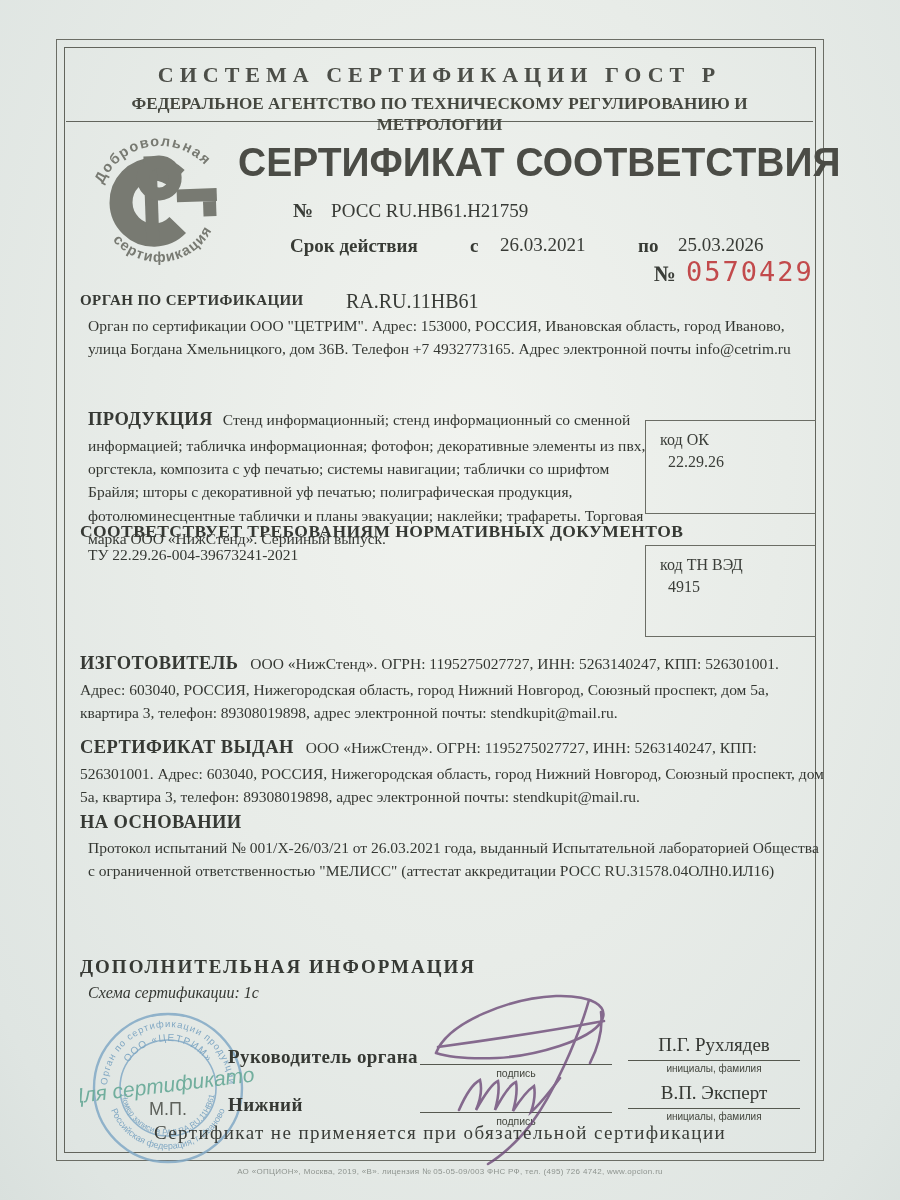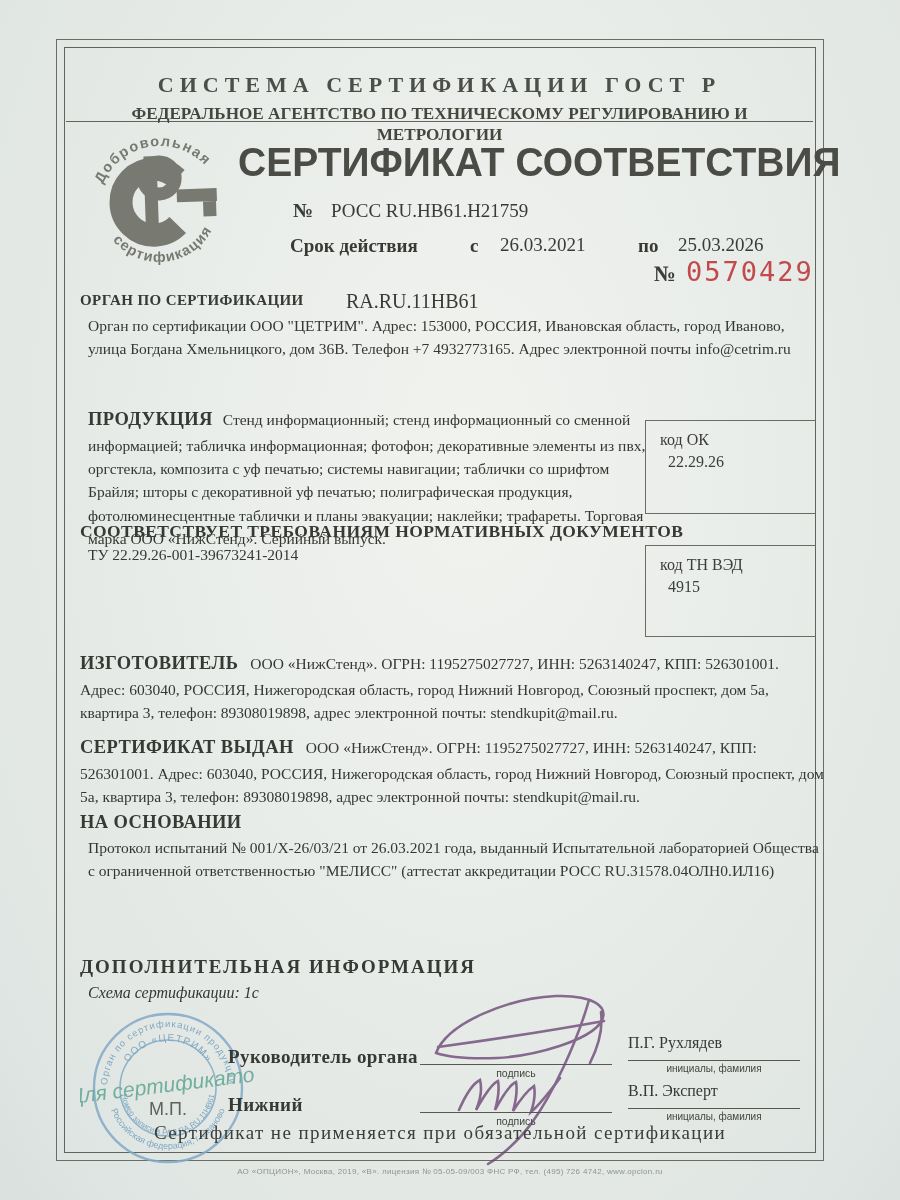--- a/index.html
+++ b/index.html
@@ -4,36 +4,36 @@
 <style>
   html,body{margin:0;padding:0;}
   body{width:900px;height:1200px;overflow:hidden;
        font-family:"Liberation Serif", serif;color:#3a3d38;}
   .paper{position:relative;width:900px;height:1200px;
          background:radial-gradient(ellipse at 52% 38%, #f1f3ef 0%, #e8ece8 48%, #dfe5e2 88%, #d9e0dd 100%);}
   .abs{position:absolute;}
   .border-outer{left:56px;top:39px;width:766px;height:1120px;border:1.5px solid #6b6d65;}
   .border-inner{left:64px;top:47px;width:750px;height:1104px;border:1.5px solid #62645c;}
   .header-box{left:66px;top:49px;width:747px;height:72px;border-bottom:1.6px solid #62645c;text-align:center;}
-  .sys-title{margin-top:23px;font-size:22px;font-weight:bold;letter-spacing:6px;color:#4c4e48;}
+  .sys-title{margin-top:13px;font-size:22px;font-weight:bold;letter-spacing:6px;color:#4c4e48;}
   .agency{margin-top:5px;font-size:17.5px;font-weight:bold;color:#45473f;letter-spacing:0;transform:scaleX(.98);}
   .doc-title{left:238px;top:139px;font-family:"Liberation Sans",sans-serif;font-size:39px;font-weight:bold;
              color:#4b4c46;letter-spacing:0;transform:scaleY(1.06);transform-origin:top left;white-space:nowrap;}
   .no-sign{font-size:20px;font-weight:bold;color:#3b3e39;}
   .serif19{font-size:19px;color:#383b36;}
   .bold-serif{font-weight:bold;color:#383b35;}
   .red-number{font-family:"DejaVu Sans Mono",monospace;font-size:27px;letter-spacing:2px;color:#c24a4c;}
   .sec-head{font-weight:bold;font-size:18.5px;color:#363934;letter-spacing:.4px;}
   .body-text{font-size:15.5px;line-height:1.5;color:#34373​2;color:#343732;}
   .code-box{border:1.2px solid #6b6d65;border-right:none;background:transparent;}
   .code-box .lbl{font-size:16px;color:#3b3e39;padding:10px 0 0 14px;}
   .code-box .val{font-size:16px;color:#3b3e39;padding:4px 0 0 22px;}
   .sig-line{border-top:1.3px solid #55584f;height:0;}
   .cap{font-family:"Liberation Sans",sans-serif;font-size:10.5px;color:#44473f;text-align:center;}
-  .sig-name{font-size:16px;color:#353833;text-align:left;}
+  .sig-name{font-size:19px;color:#353833;text-align:center;}
   .disclaimer{width:750px;left:65px;text-align:center;font-size:19px;letter-spacing:1.4px;color:#3a3d38;}
   .print-info{width:900px;left:0;text-align:center;font-family:"Liberation Sans",sans-serif;
               font-size:8px;color:#8e948f;letter-spacing:.3px;}
   svg text{font-family:"Liberation Sans",sans-serif;}
   .no-select{user-select:none;}
 </style>
 </head>
 <body>
 
 <div class="paper no-select">
@@ -89,21 +89,21 @@
 
   <p class="abs body-text" style="left:80px;top:398px;width:572px;margin:8px;">
     <b class="sec-head" style="margin-right:10px;">ПРОДУКЦИЯ</b><span>Стенд информационный; стенд информационный со сменной информацией; табличка информационная; фотофон; декоративные элементы из пвх, оргстекла, композита с уф печатью; системы навигации; таблички со шрифтом Брайля; шторы с декоративной уф печатью; полиграфическая продукция, фотолюминесцентные таблички и планы эвакуации; наклейки; трафареты. Торговая марка ООО «НижСтенд». Серийный выпуск.</span>
   </p>
   <div class="abs code-box" style="left:645px;top:420px;width:170px;height:92px;">
     <div class="lbl">код ОК</div>
     <div class="val">22.29.26</div>
   </div>
 
   <div class="abs sec-head" style="left:80px;top:521px;font-size:17.5px;">СООТВЕТСТВУЕТ ТРЕБОВАНИЯМ НОРМАТИВНЫХ ДОКУМЕНТОВ</div>
-  <div class="abs body-text" style="left:88px;top:543px;width:540px;">ТУ 22.29.26-001-39673241-2014</div>
+  <div class="abs body-text" style="left:88px;top:543px;width:540px;">ТУ 22.29.26-004-39673241-2021</div>
   <div class="abs code-box" style="left:645px;top:545px;width:170px;height:90px;">
     <div class="lbl">код ТН ВЭД</div>
     <div class="val">4915</div>
   </div>
 
   <p class="abs body-text" style="left:80px;top:650px;width:742px;margin:0;">
     <b class="sec-head" style="margin-right:12px;">ИЗГОТОВИТЕЛЬ</b><span>ООО «НижСтенд». ОГРН: 1195275027727, ИНН: 5263140247, КПП: 526301001. Адрес: 603040, РОССИЯ, Нижегородская область, город Нижний Новгород, Союзный проспект, дом 5а, квартира 3, телефон: 89308019898, адрес электронной почты: stendkupit@mail.ru.</span>
   </p>
 
   <p class="abs body-text" style="left:80px;top:734px;width:744px;margin:0;">

